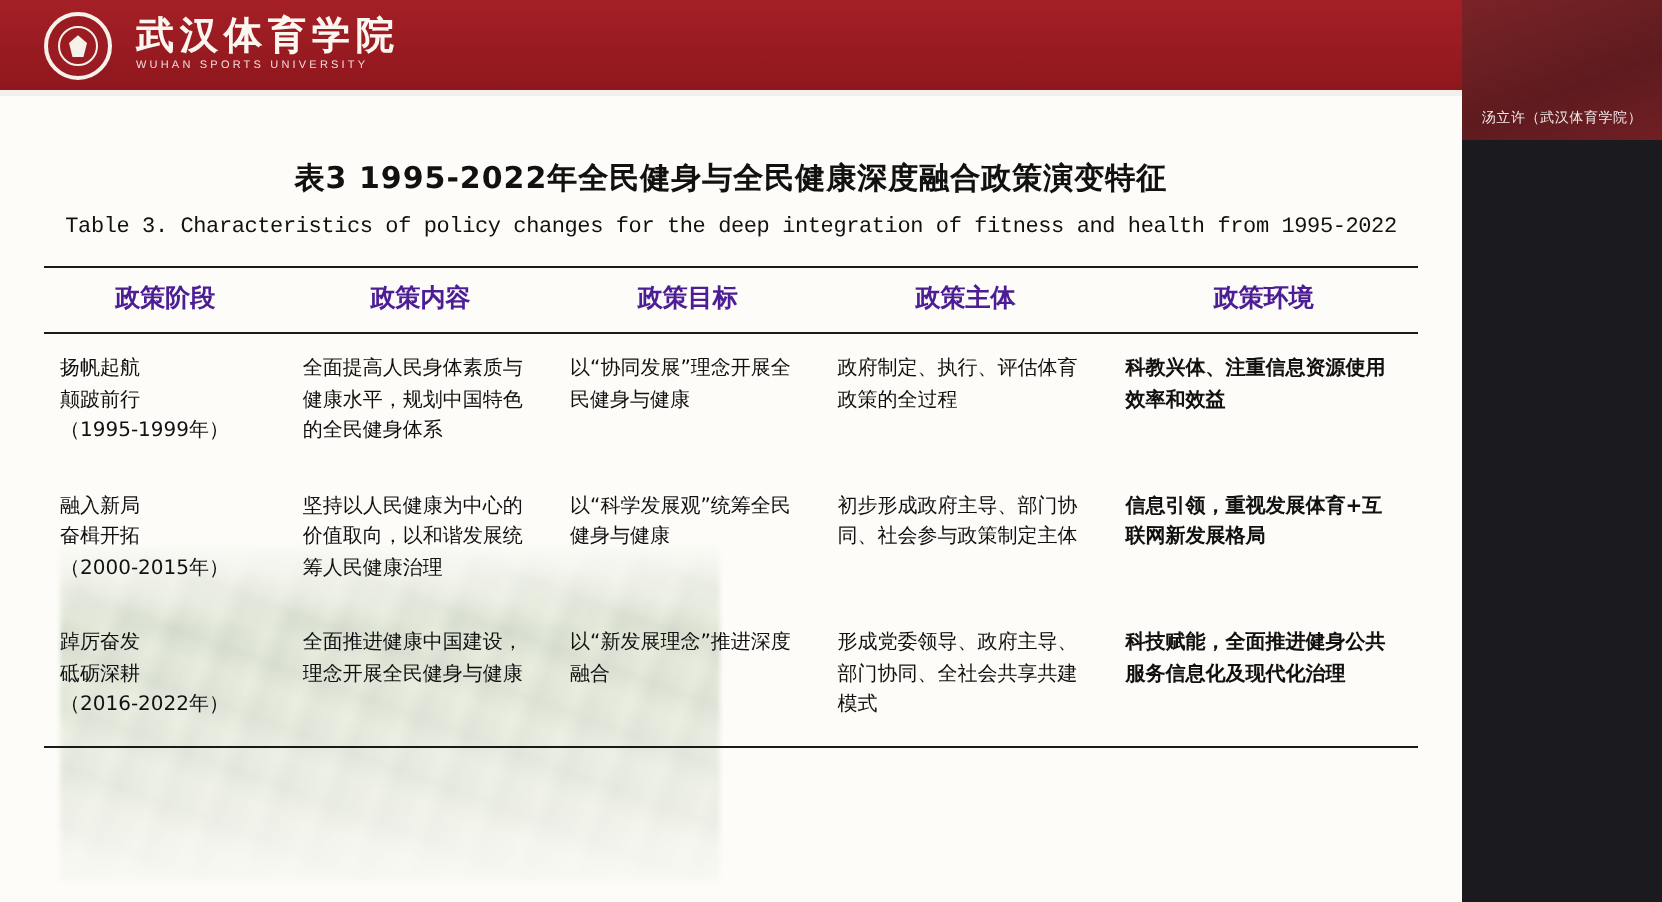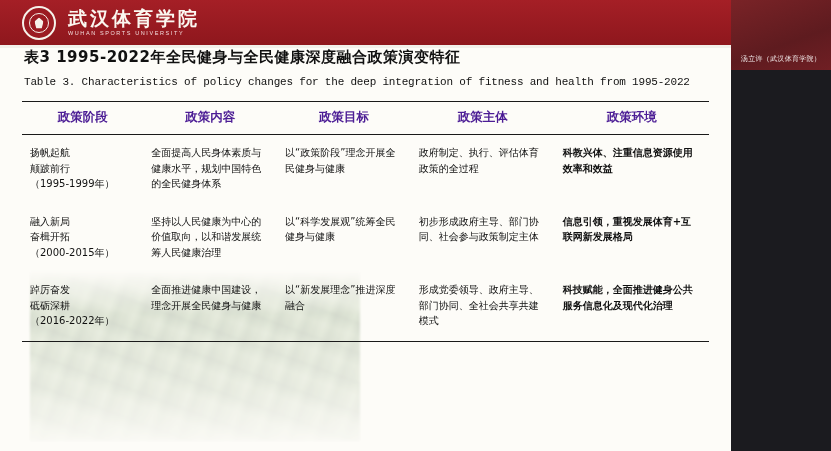--- a/index.html
+++ b/index.html
@@ -116,22 +116,22 @@
   }
   .wordmark-en {
     color: #f3dcdc;
     font-size: 5.5px;
     letter-spacing: 1.6px;
     margin-top: 2px;
   }
 
   
   .titles {
-    margin-top: 0;
-    text-align: left;
+    margin-top: 32px;
+    text-align: center;
     padding: 0 24px;
   }
   .title-cn {
     font-size: 15px;
     font-weight: bold;
     color: #111;
     font-family: "DejaVu Sans", "Liberation Sans", sans-serif;
     letter-spacing: .5px;
   }
   .title-en {
@@ -221,21 +221,21 @@
             <th>政策主体</th>
             <th>政策环境</th>
           </tr>
         </thead>
         <tbody>
           <tr>
             <td class="stage">扬帆起航
 颠跛前行
 （1995-1999年）</td>
             <td class="c2">全面提高人民身体素质与健康水平，规划中国特色的全民健身体系</td>
-            <td class="c3">以“政策阶段”理念开展全民健身与健康</td>
+            <td class="c3">以“协同发展”理念开展全民健身与健康</td>
             <td class="c4">政府制定、执行、评估体育政策的全过程</td>
             <td class="c5">科教兴体、注重信息资源使用效率和效益</td>
           </tr>
           <tr>
             <td class="stage">融入新局
 奋楫开拓
 （2000-2015年）</td>
             <td class="c2">坚持以人民健康为中心的价值取向，以和谐发展统筹人民健康治理</td>
             <td class="c3">以“科学发展观”统筹全民健身与健康</td>
             <td class="c4">初步形成政府主导、部门协同、社会参与政策制定主体</td>

